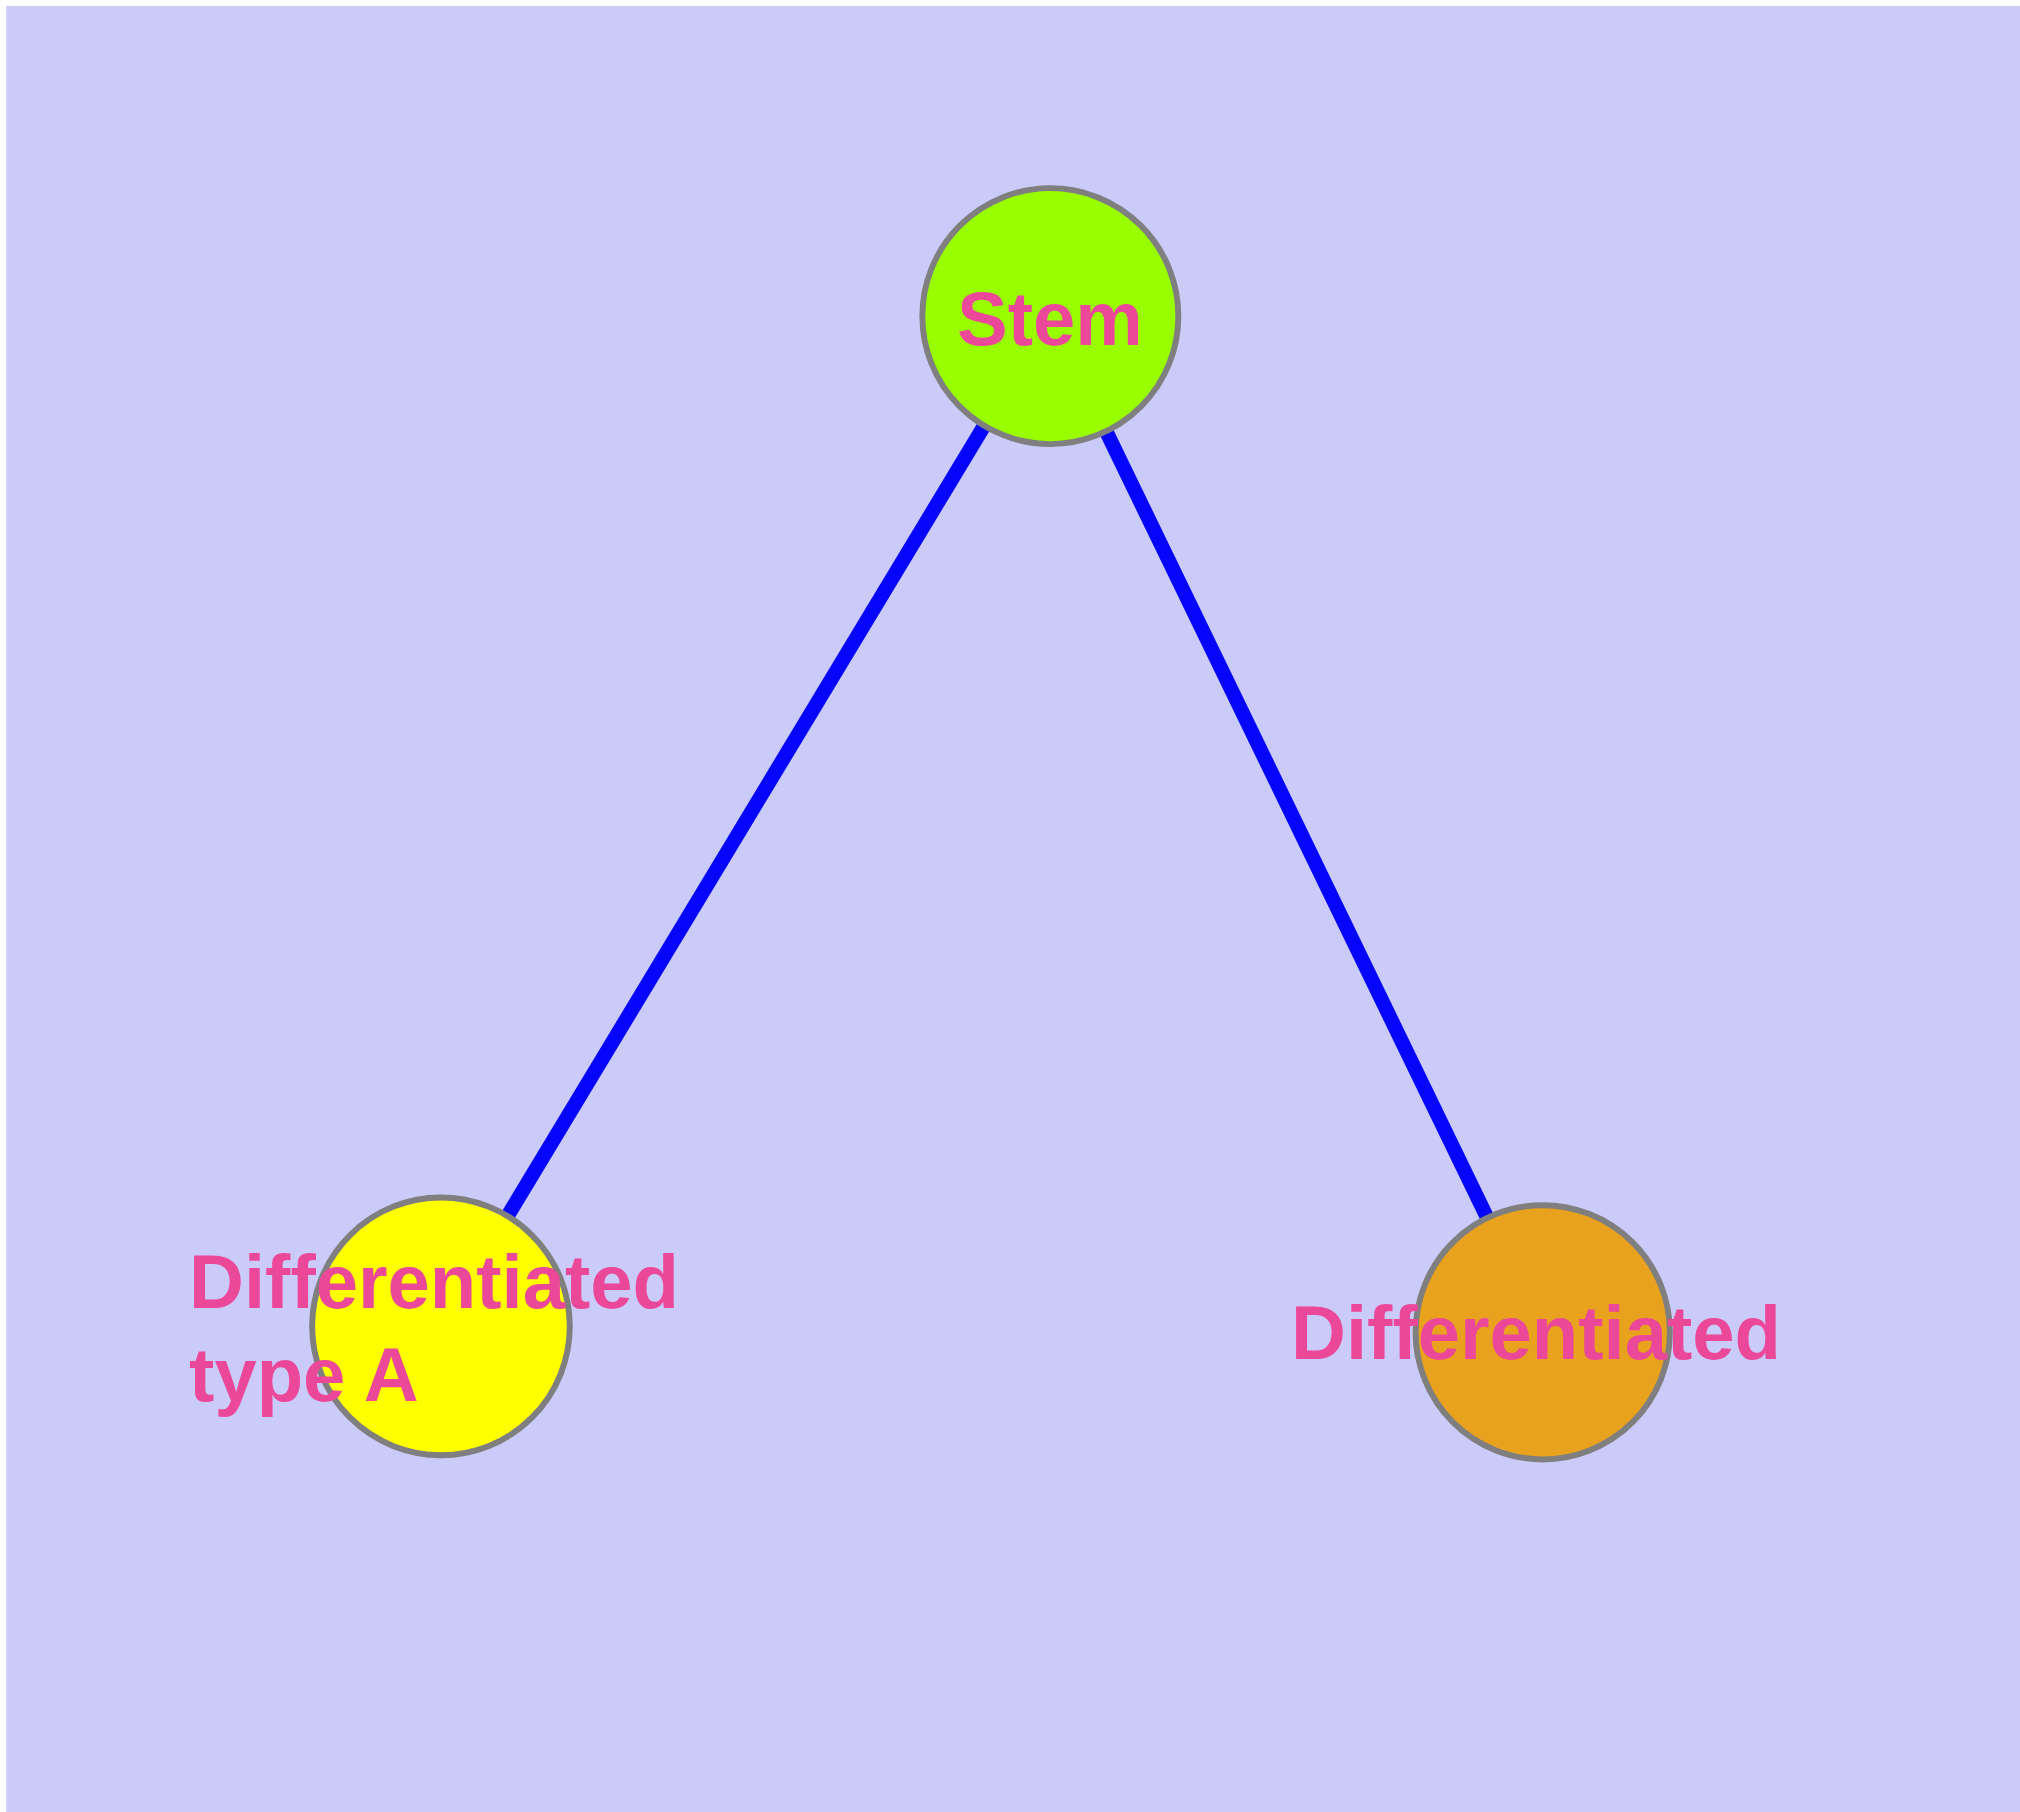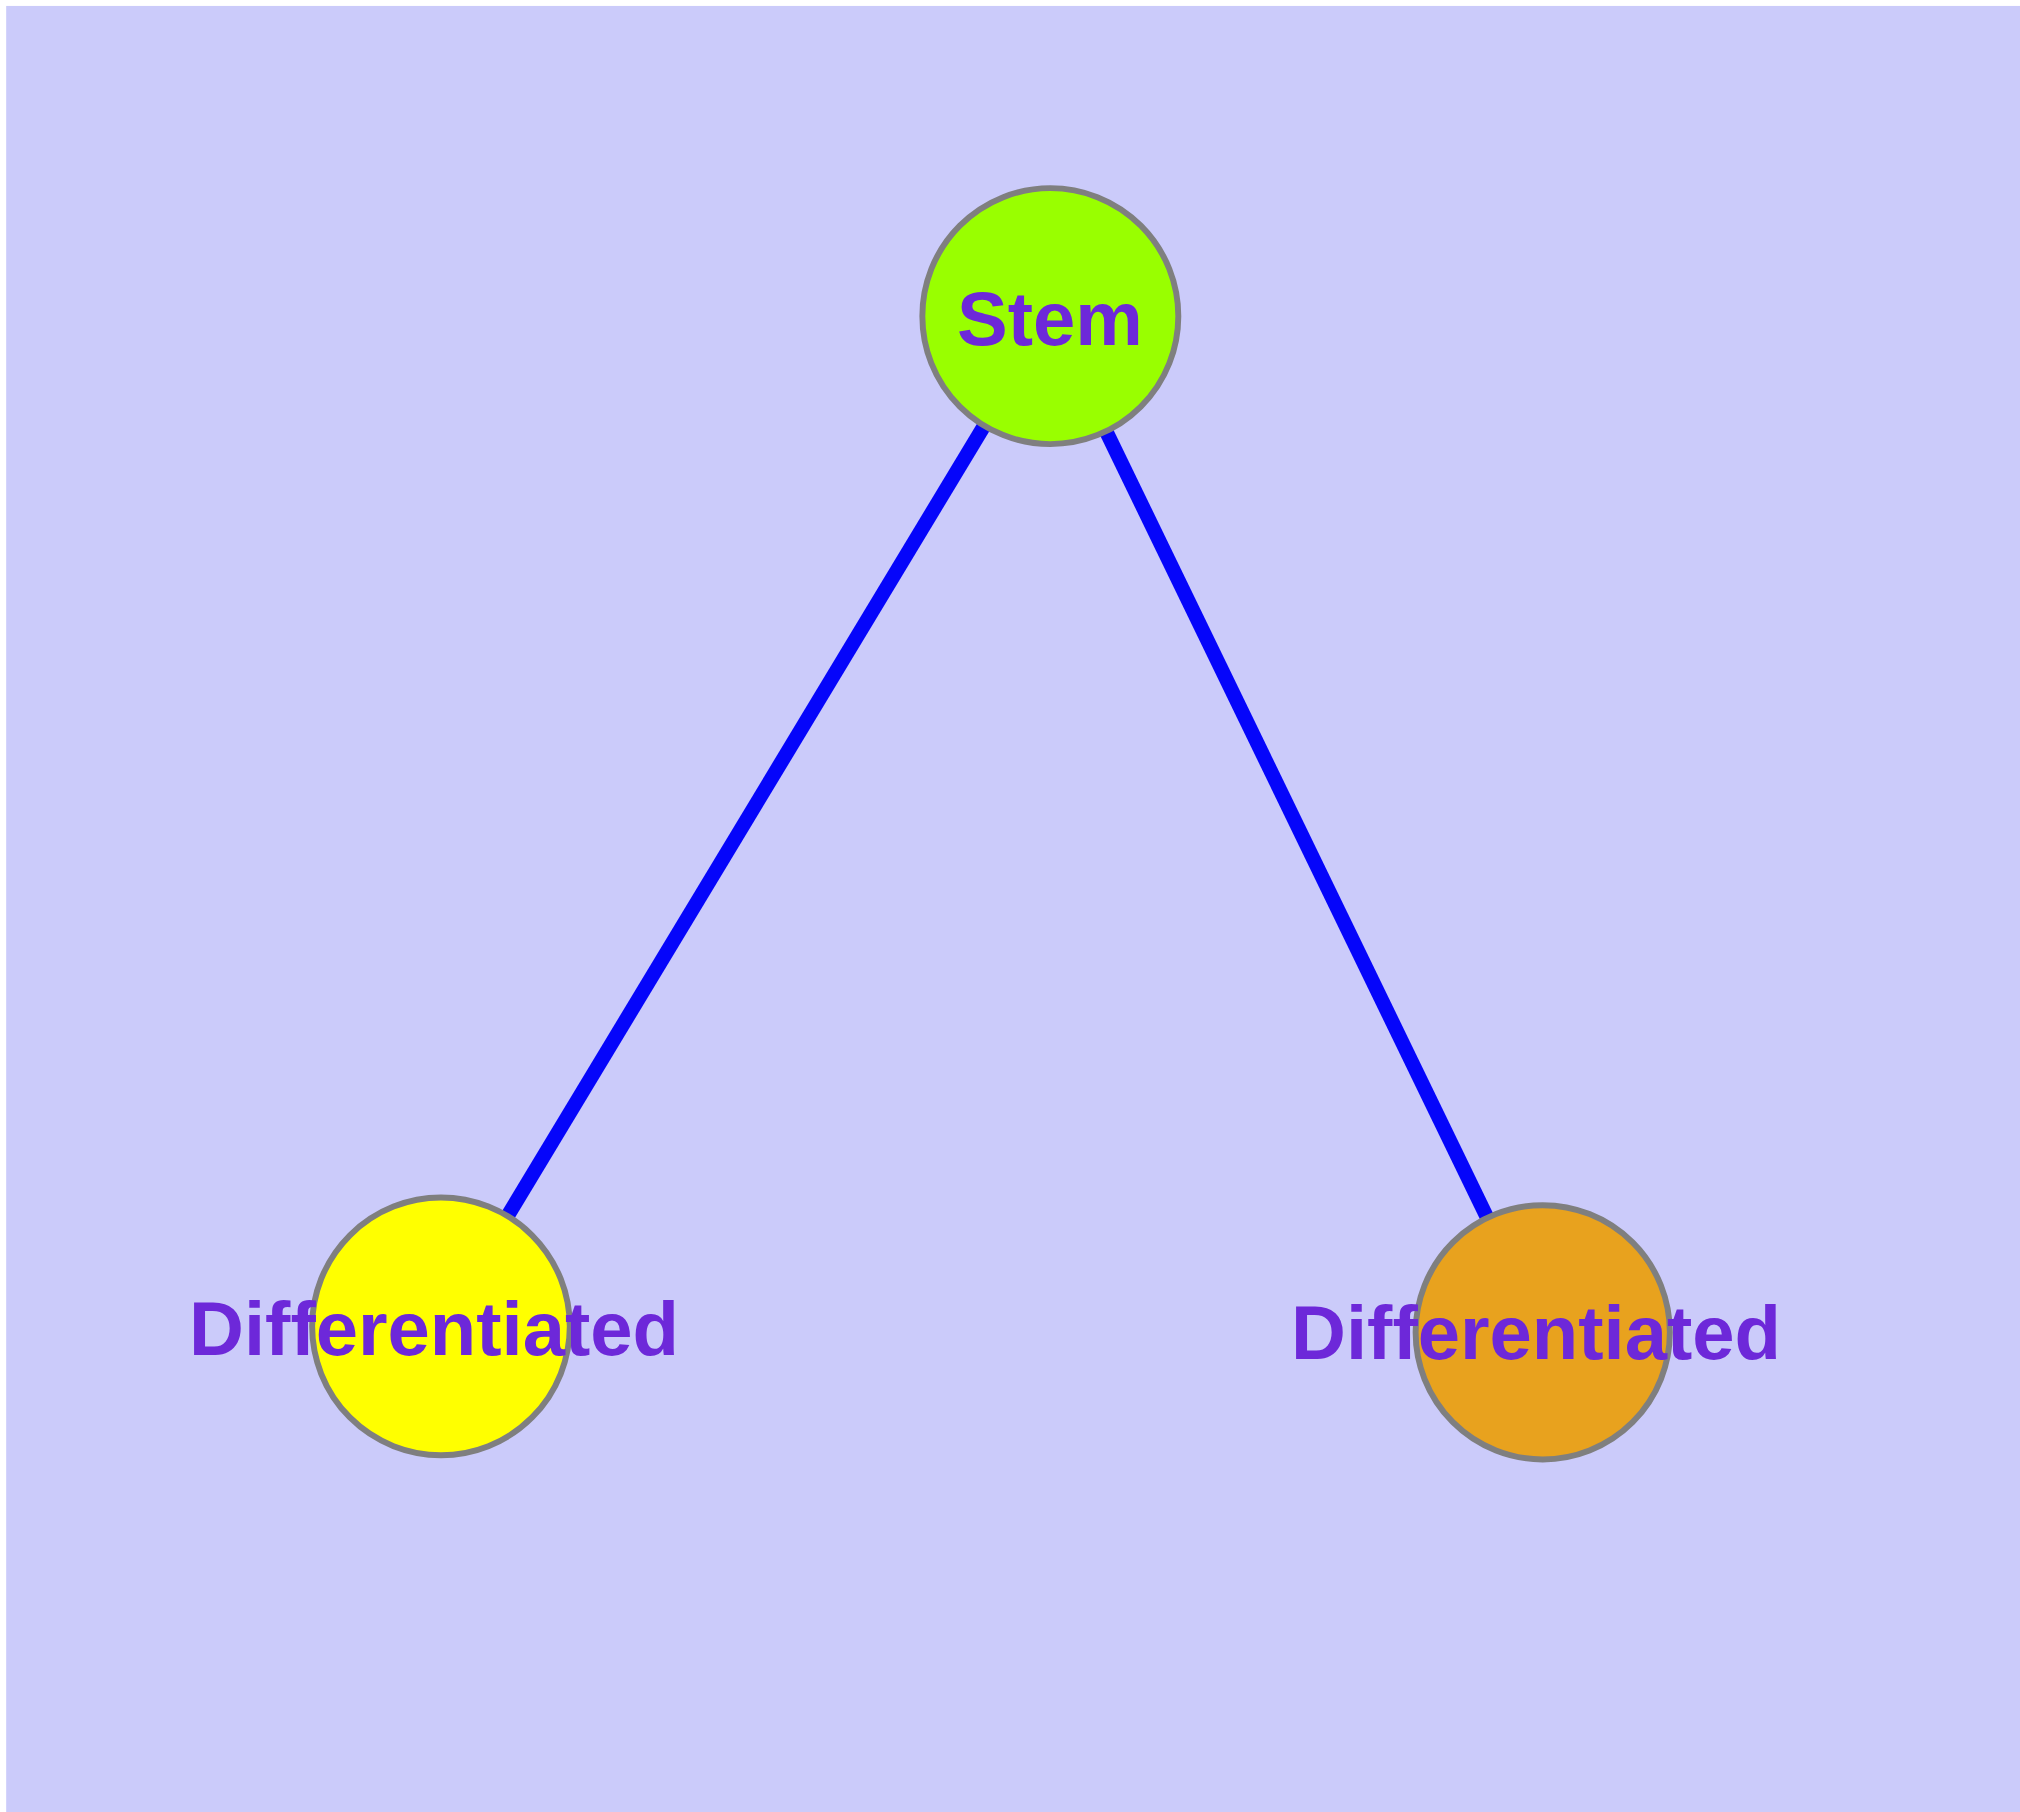--- a/index.html
+++ b/index.html
@@ -21,21 +21,21 @@
     left: 0;
     top: 0;
     display: block;
   }
   .node-label {
     position: absolute;
     transform: translate(-50%, -50%);
     font-weight: bold;
     font-size: 76px;
     line-height: 93px;
-    color: #6d28d9;
+    color: #ec4899;
     white-space: nowrap;
   }
 </style>
 </head>
 <body>
 
 <div class="canvas">
 
   <svg width="2021" height="1812" viewBox="0 0 2384 2138">
 
@@ -51,20 +51,21 @@
 
     <circle cx="1820" cy="1572" r="150" stroke-width="7" fill="#E8A21E" stroke="#7F7F7F"></circle>
   </svg>
 
   <div class="node-label" style="left:1050px; top:318px;">
     <span>Stem</span>
   </div>
 
   <div class="node-label" style="left:434px; top:1328px;">
     <div>Differentiated</div>
+    <div>type A</div>
   </div>
 
   <div class="node-label" style="left:1536px; top:1332px;">
     <div>Differentiated</div>
   </div>
 
 </div>
 
 
 </body></html>

